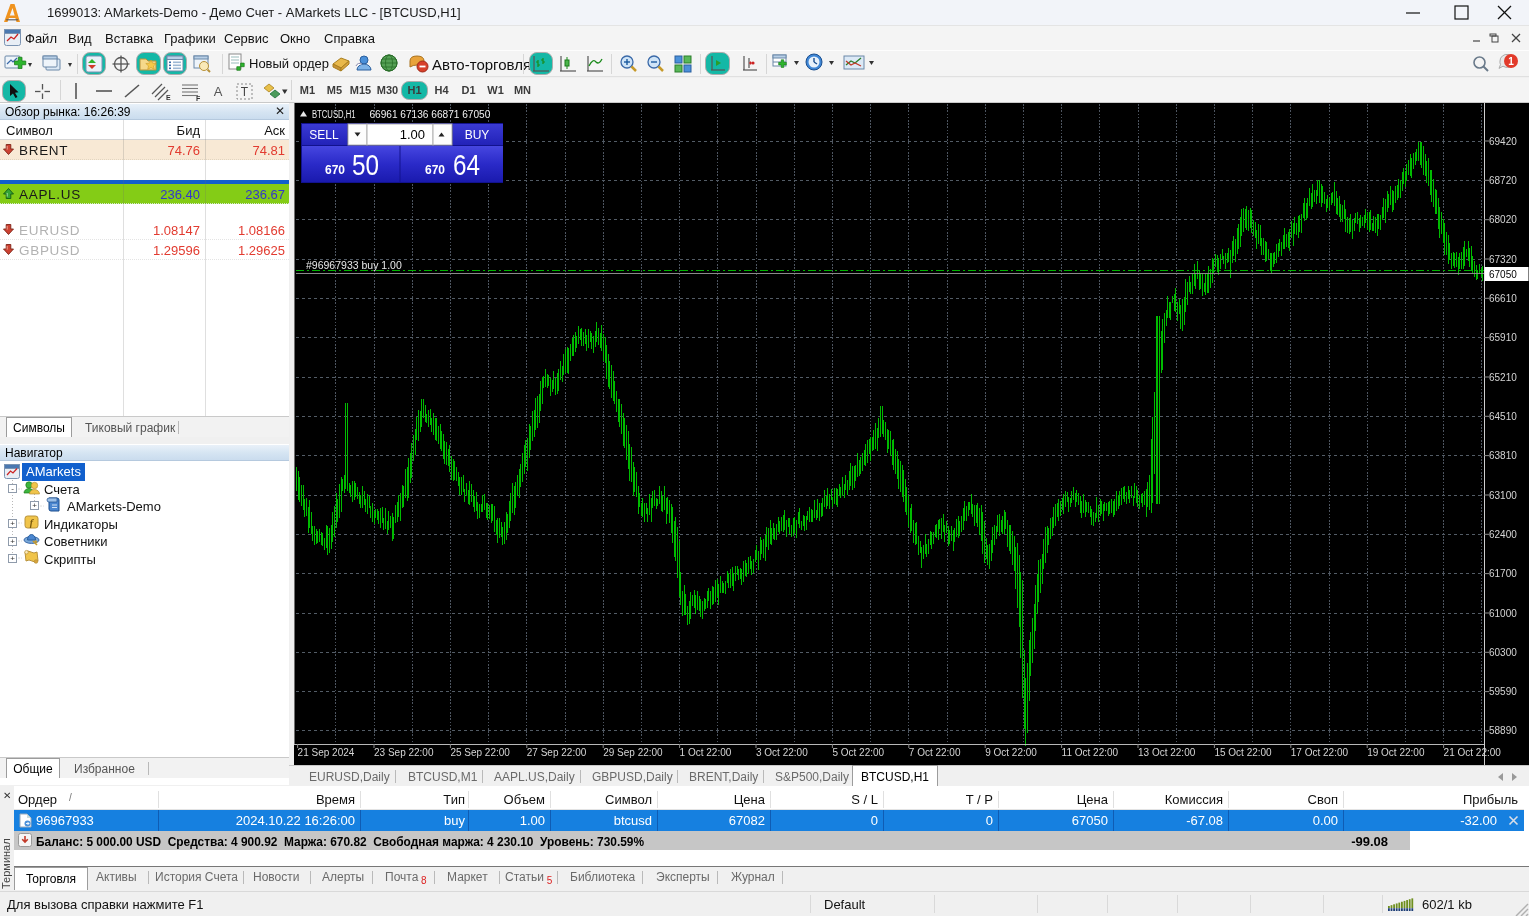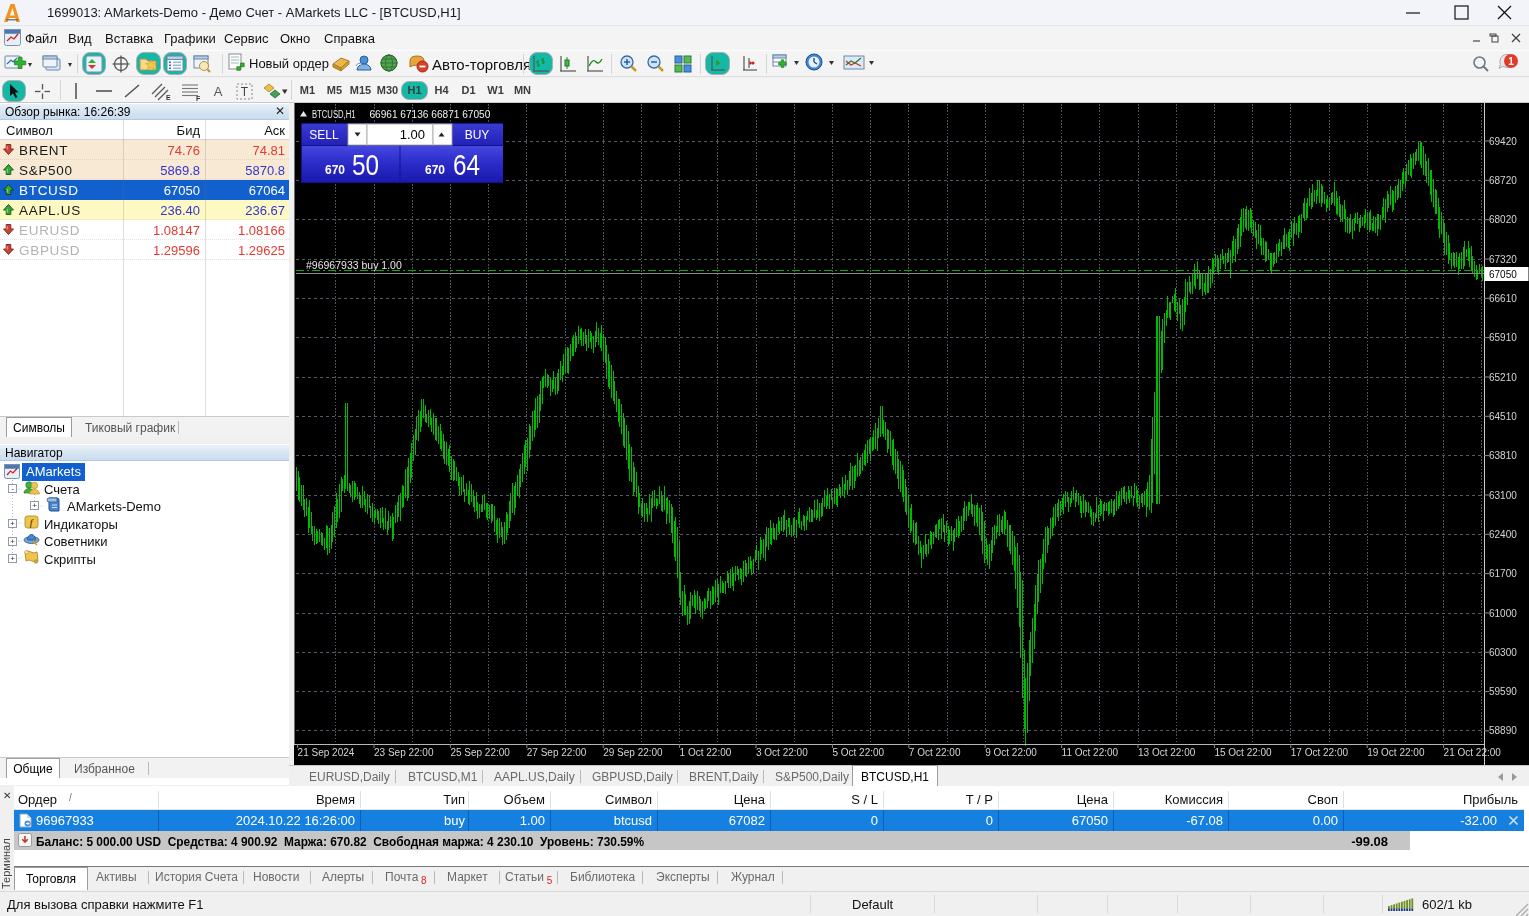--- a/index.html
+++ b/index.html
@@ -369,39 +369,30 @@
       </div>
 <div class="mwrow" style="top:37px;background:#f8e9d5;border-bottom:1px dotted #e2d5c0">
         <svg class="sarr" width="11" height="11" viewBox="0 0 11 11">
           <path d="M5.5 10.5 L10.5 5 H7.8 V0.5 H3.2 V5 H0.5 Z" fill="#cd4232" stroke="#7e2417" stroke-width="0.9"></path>
           <path d="M4.2 2 v3.6" stroke="#f0a090" stroke-width="1"></path>
         </svg>
         <span class="mwsym">BRENT</span>
         <span class="mwbid" style="color:#e23b30">74.76</span>
         <span class="mwask" style="color:#e23b30">74.81</span>
       </div>
-<div class="mwrow" style="top:57px;background:#f8e9d5;border-bottom:1px dotted #e2d5c0">
-        <svg class="sarr" width="11" height="11" viewBox="0 0 11 11">
-          <path d="M5.5 0.5 L10.5 6 H7.8 V10.5 H3.2 V6 H0.5 Z" fill="#35a535" stroke="#155a15" stroke-width="0.9"></path>
-          <path d="M4.2 5 v3.6" stroke="#a0e0a0" stroke-width="1"></path>
-        </svg>
-        <span class="mwsym">S&amp;P500</span>
-        <span class="mwbid" style="color:#3336cc">5869.8</span>
-        <span class="mwask" style="color:#3336cc">5870.8</span>
-      </div>
 <div class="mwrow" style="top:77px;background:#1160cd">
         <svg class="sarr" width="11" height="11" viewBox="0 0 11 11">
           <path d="M5.5 0.5 L10.5 6 H7.8 V10.5 H3.2 V6 H0.5 Z" fill="#35a535" stroke="#0c3f0c" stroke-width="0.9"></path>
           <path d="M4.2 5 v3.6" stroke="#a0e0a0" stroke-width="1"></path>
         </svg>
         <span class="mwsym" style="color:#fff">BTCUSD</span>
         <span class="mwbid" style="color:#fff">67050</span>
         <span class="mwask" style="color:#fff">67064</span>
       </div>
-<div class="mwrow" style="top:97px;background:#fef9c3;border-bottom:1px dotted #d5e8d0">
+<div class="mwrow" style="top:81px;background:#84cc16;border-bottom:1px dotted #d5e8d0">
         <svg class="sarr" width="11" height="11" viewBox="0 0 11 11">
           <path d="M5.5 0.5 L10.5 6 H7.8 V10.5 H3.2 V6 H0.5 Z" fill="#35a535" stroke="#155a15" stroke-width="0.9"></path>
           <path d="M4.2 5 v3.6" stroke="#a0e0a0" stroke-width="1"></path>
         </svg>
         <span class="mwsym">AAPL.US</span>
         <span class="mwbid" style="color:#3336cc">236.40</span>
         <span class="mwask" style="color:#3336cc">236.67</span>
       </div>
 <div class="mwrow" style="top:117px;border-bottom:1px dotted #e4e4e4">
         <svg class="sarr" width="11" height="11" viewBox="0 0 11 11">
@@ -688,21 +679,21 @@
         <div class="ctsep" style="left:768px;top:4px"></div>
 </div>
 </div>
 <div class="abs" id="termside">
 <div style="position:absolute;left:3px;top:4px;font-size:10px;color:#333">✕</div>
 <div style="position:absolute;left:0px;top:52px;width:14px;height:52px;font-size:11px;color:#444;writing-mode:vertical-rl;transform:rotate(180deg);text-align:center">Терминал</div>
 </div>
 
 <div class="abs" id="statusbar">
 <span style="position:absolute;left:7px;top:5px">Для вызова справки нажмите F1</span>
-<span style="position:absolute;left:852px;top:5px">Default</span>
+<span style="position:absolute;left:824px;top:5px">Default</span>
 <span class="stsep" style="left:810px"></span>
       <span class="stsep" style="left:934px"></span>
       <span class="stsep" style="left:1037px"></span>
       <span class="stsep" style="left:1107px"></span>
       <span class="stsep" style="left:1177px"></span>
       <span class="stsep" style="left:1250px"></span>
       <span class="stsep" style="left:1323px"></span>
       <span class="stsep" style="left:1382px"></span>
 <svg style="position:absolute;left:1388px;top:5px" width="26" height="14" viewBox="0 0 26 14">
         <g>

